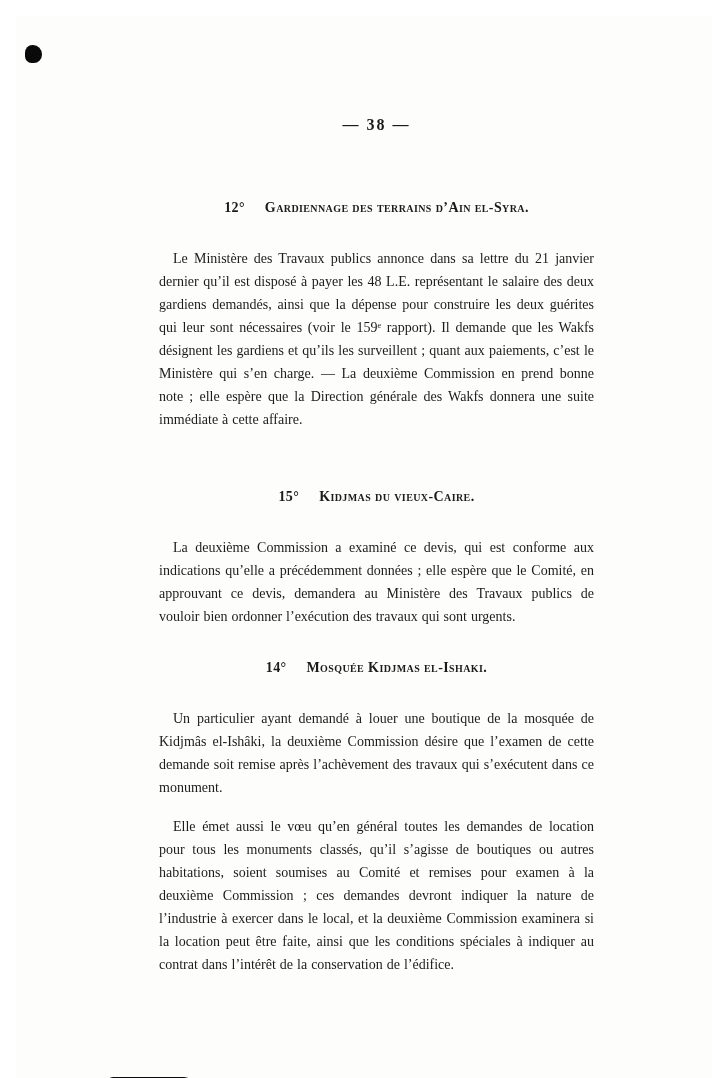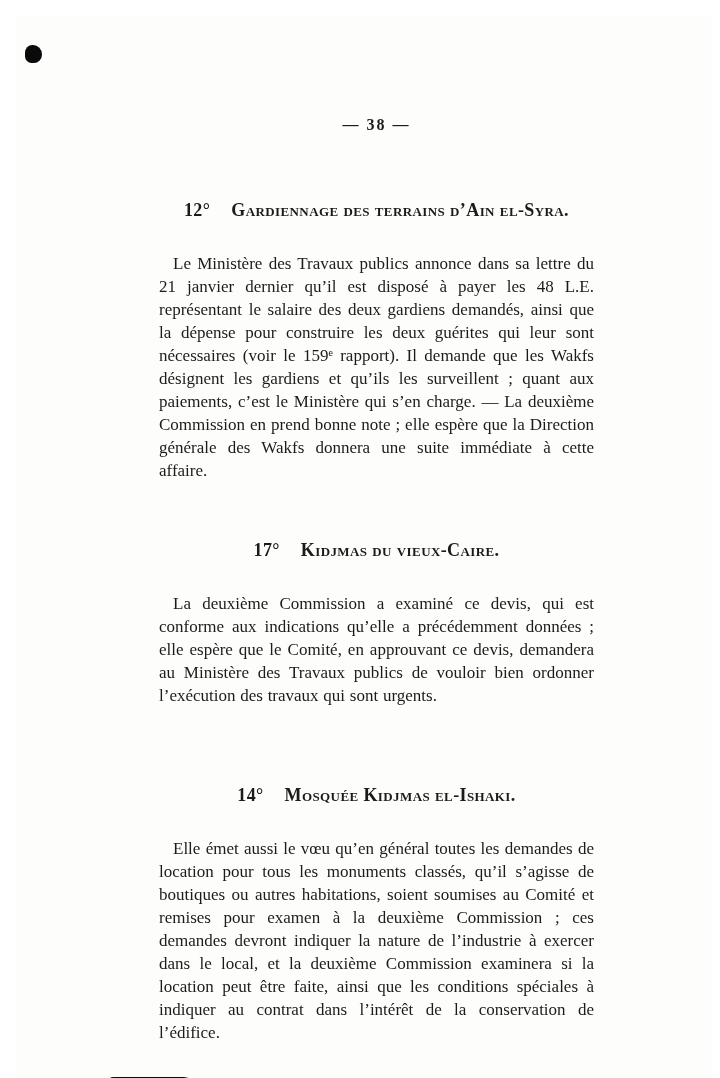--- a/index.html
+++ b/index.html
@@ -29,35 +29,35 @@
   .page-number {
     text-align: center;
     font-size: 16px;
     font-weight: bold;
     letter-spacing: 2px;
     margin-bottom: 42px;
   }
 
   .heading {
     text-align: center;
-    font-size: 18px;
+    font-size: 14px;
     font-weight: bold;
     margin-bottom: 15px;
     letter-spacing: 0.4px;
   }
 
   .heading .htitle {
     font-variant: small-caps;
   }
 
   .sec-gap-sm { margin-top: 26px; }
-  .sec-gap-lg { margin-top: 46px; }
+  .sec-gap-lg { }
 
   .para {
-    font-size: 17px;
+    font-size: 14px;
     line-height: 23px;
     text-align: justify;
     text-indent: 14px;
     word-spacing: 0.5px;
   }
 
   
   .artifact {
     position: absolute;
     background: #0a0a0a;
@@ -87,26 +87,27 @@
   <div class="content">
 
     <div class="page-number">— 38 —</div>
 
     <section>
       <h2 class="heading"><span class="hnum">12°</span> <span class="htitle">Gardiennage des terrains d’Ain el-Syra.</span></h2>
       <p class="para">Le Ministère des Travaux publics annonce dans sa lettre du 21 janvier dernier qu’il est disposé à payer les 48 L.E. représentant le salaire des deux gardiens demandés, ainsi que la dépense pour construire les deux guérites qui leur sont nécessaires (voir le 159ᵉ rapport). Il demande que les Wakfs désignent les gardiens et qu’ils les surveillent ; quant aux paiements, c’est le Ministère qui s’en charge. — La deuxième Commission en prend bonne note ; elle espère que la Direction générale des Wakfs donnera une suite immédiate à cette affaire.</p>
     </section>
 
     <section class="sec-gap-sm">
-      <h2 class="heading"><span class="hnum">17°</span> <span class="htitle">Kidjmas du vieux-Caire.</span></h2>
+      <h2 class="heading"><span class="hnum">15°</span> <span class="htitle">Kidjmas du vieux-Caire.</span></h2>
       <p class="para">La deuxième Commission a examiné ce devis, qui est conforme aux indications qu’elle a précédemment données ; elle espère que le Comité, en approuvant ce devis, demandera au Ministère des Travaux publics de vouloir bien ordonner l’exécution des travaux qui sont urgents.</p>
     </section>
 
     <section class="sec-gap-lg">
       <h2 class="heading"><span class="hnum">14°</span> <span class="htitle">Mosquée Kidjmas el-Ishaki.</span></h2>
+      <p class="para">Un particulier ayant demandé à louer une boutique de la mosquée de Kidjmâs el-Ishâki, la deuxième Commission désire que l’examen de cette demande soit remise après l’achèvement des travaux qui s’exécutent dans ce monument.</p>
       <p class="para">Elle émet aussi le vœu qu’en général toutes les demandes de location pour tous les monuments classés, qu’il s’agisse de boutiques ou autres habitations, soient soumises au Comité et remises pour examen à la deuxième Commission ; ces demandes devront indiquer la nature de l’industrie à exercer dans le local, et la deuxième Commission examinera si la location peut être faite, ainsi que les conditions spéciales à indiquer au contrat dans l’intérêt de la conservation de l’édifice.</p>
     </section>
 
   </div>
 
   <div class="artifact artifact-bottom-left"></div>
 
 </div>
 
 </body></html>

